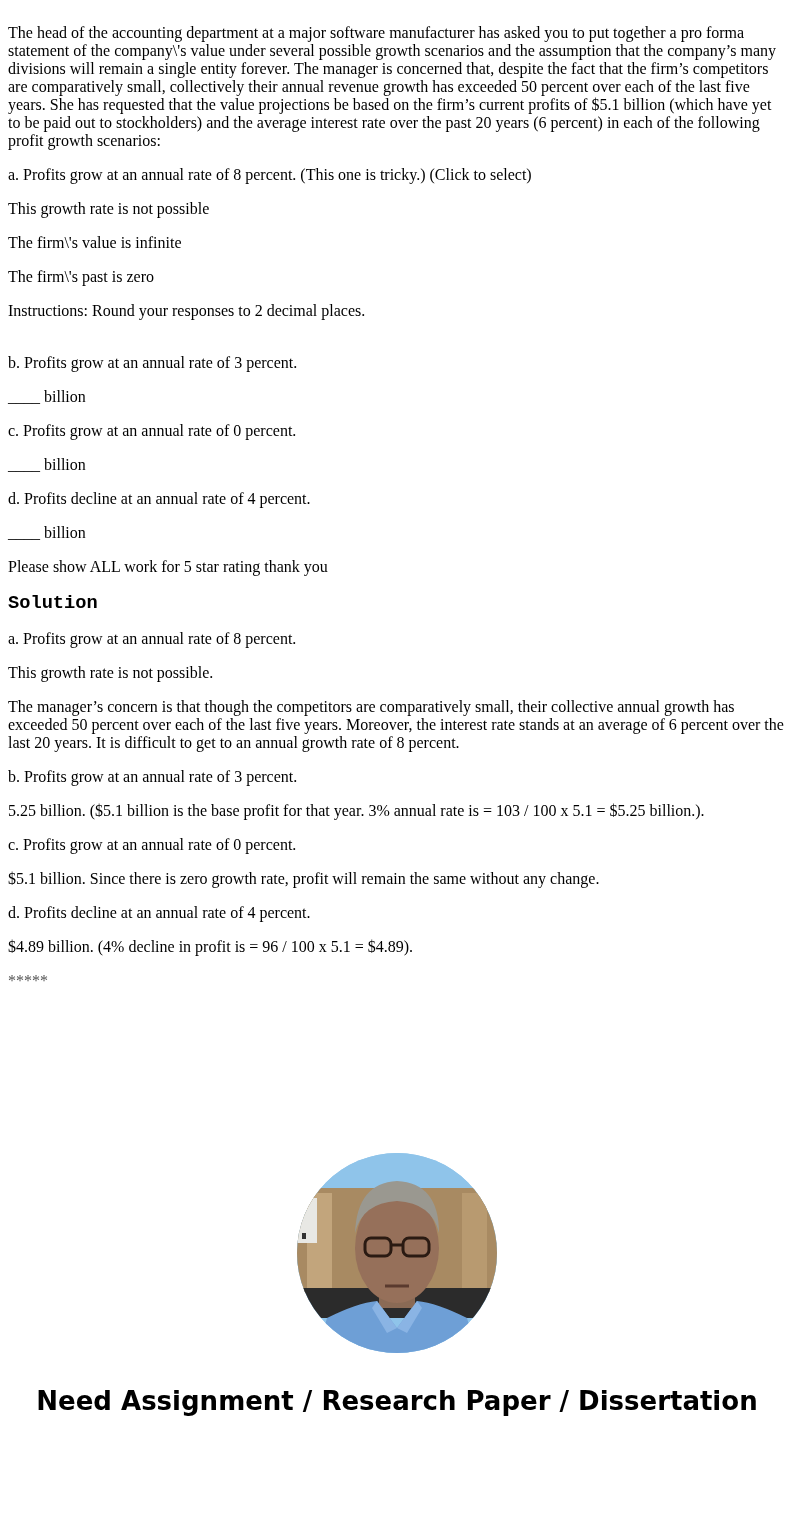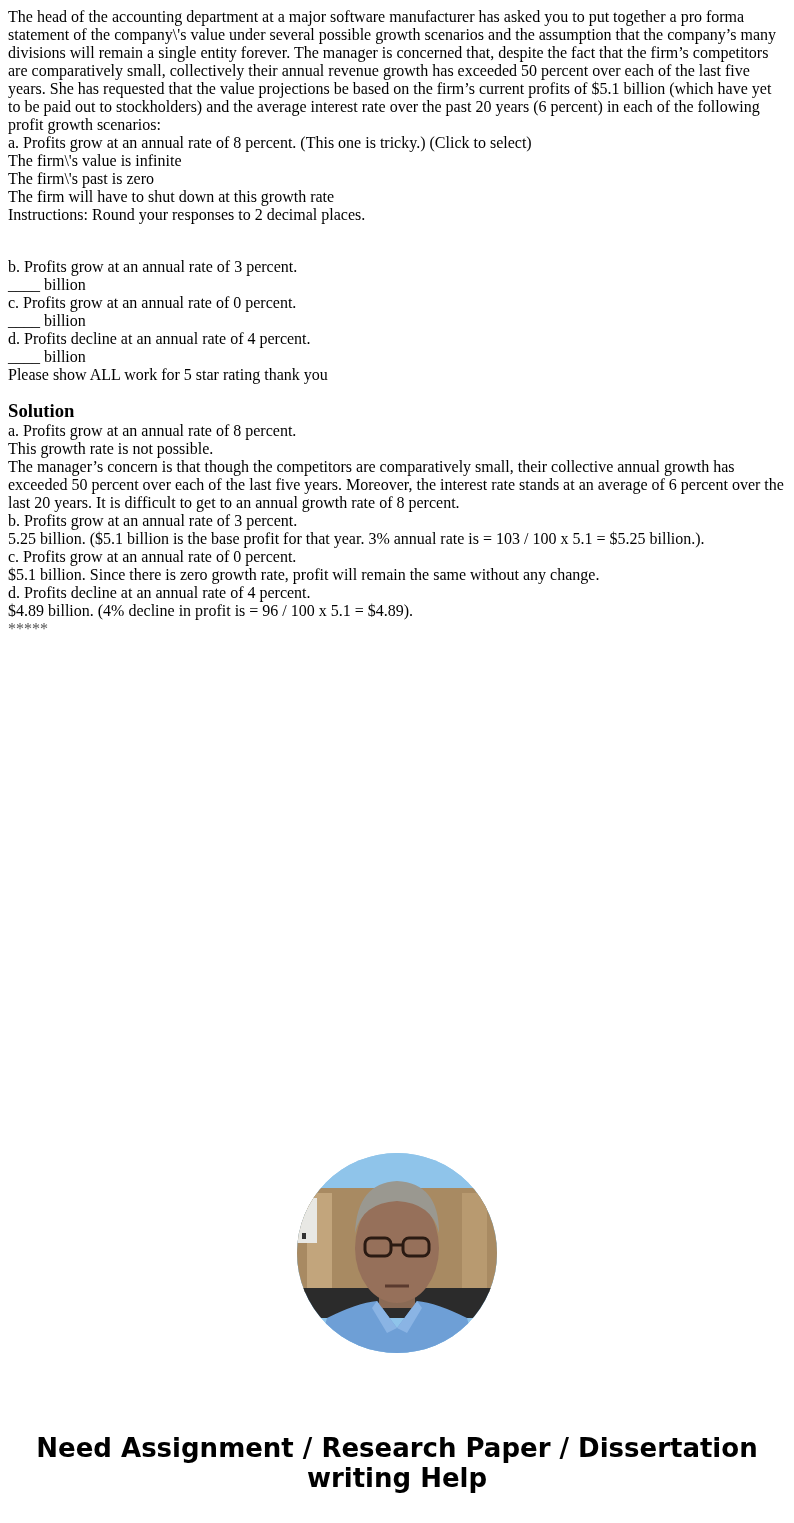--- a/index.html
+++ b/index.html
@@ -16,25 +16,25 @@
       color: #000000;
       position: relative;
     }
     .content {
       padding: 0 8px;
     }
     p {
       margin: 0;
       line-height: 18px;
     }
-    .q-intro { margin-top: 8px; }
-    .mt16 { }
+    .q-intro { margin-top: 24px; }
+    .mt16 { margin-top: 16px; }
     .mt34 { margin-top: 34px; }
     .sol-heading {
-      font-family: Liberation Serif, serif;
+      font-family: Liberation Mono, monospace;
       font-size: 18.7px;
       font-weight: bold;
       margin: 16px 0 0 0;
       line-height: 22px;
     }
     b { font-weight: normal; }
     .stars { color: #555555; }
     .blank {
       display: inline-block;
     }
@@ -45,40 +45,40 @@
       width: 200px;
       height: 200px;
       border-radius: 50%;
       overflow: hidden;
       background: #8fc4ea;
     }
     .avatar-wrap svg { display: block; }
     .promo {
       position: absolute;
       left: 0;
-      top: 1433px;
+      top: 1386px;
       width: 794px;
       text-align: center;
       font-family: "DejaVu Sans", sans-serif;
       font-weight: bold;
       font-size: 26px;
       line-height: 30px;
       color: #000000;
     }
   </style>
 </head>
 <body>
 
 <div class="content">
   <p class="q-intro">The head of the accounting department at a major software manufacturer has asked you to put together a pro forma statement of the company\'s value under several possible growth scenarios and the assumption that the company’s many divisions will remain a single entity forever. The manager is concerned that, despite the fact that the firm’s competitors are comparatively small, collectively their annual revenue growth has exceeded 50 percent over each of the last five years. She has requested that the value projections be based on the firm’s current profits of $5.1 billion (which have yet to be paid out to stockholders) and the average interest rate over the past 20 years (6 percent) in each of the following profit growth scenarios:</p>
 
   <p class="mt16">a. Profits grow at an annual rate of 8 percent. (This one is tricky.) (Click to select)</p>
+  <p class="mt16">This growth rate is not possible</p>
   <p class="mt16">The firm\'s value is infinite</p>
   <p class="mt16">The firm\'s past is zero</p>
-  <p class="mt16">The firm will have to shut down at this growth rate</p>
 
   <p class="mt16"><b>Instructions:</b><span> Round your responses to 2 decimal places.</span></p>
 
   <p class="mt34">b. Profits grow at an annual rate of 3 percent.</p>
   <p class="mt16"><span class="blank">____</span><span> billion</span></p>
 
   <p class="mt16">c. Profits grow at an annual rate of 0 percent.</p>
   <p class="mt16"><span class="blank">____</span><span> billion</span></p>
 
   <p class="mt16">d. Profits decline at an annual rate of 4 percent.</p>
@@ -130,14 +130,13 @@
 
     <line x1="88" y1="133" x2="112" y2="133" stroke="#5a3a2e" stroke-width="3"></line>
 
     <path d="M80 148 L100 175 L90 180 L75 155 Z" fill="#8ab4e4"></path>
     <path d="M120 148 L100 175 L110 180 L125 155 Z" fill="#8ab4e4"></path>
   </svg>
 </div>
 
 <div class="promo">
   <div>Need Assignment / Research Paper / Dissertation</div>
-  <div>writing Help</div>
 </div>
 
 </body></html>

